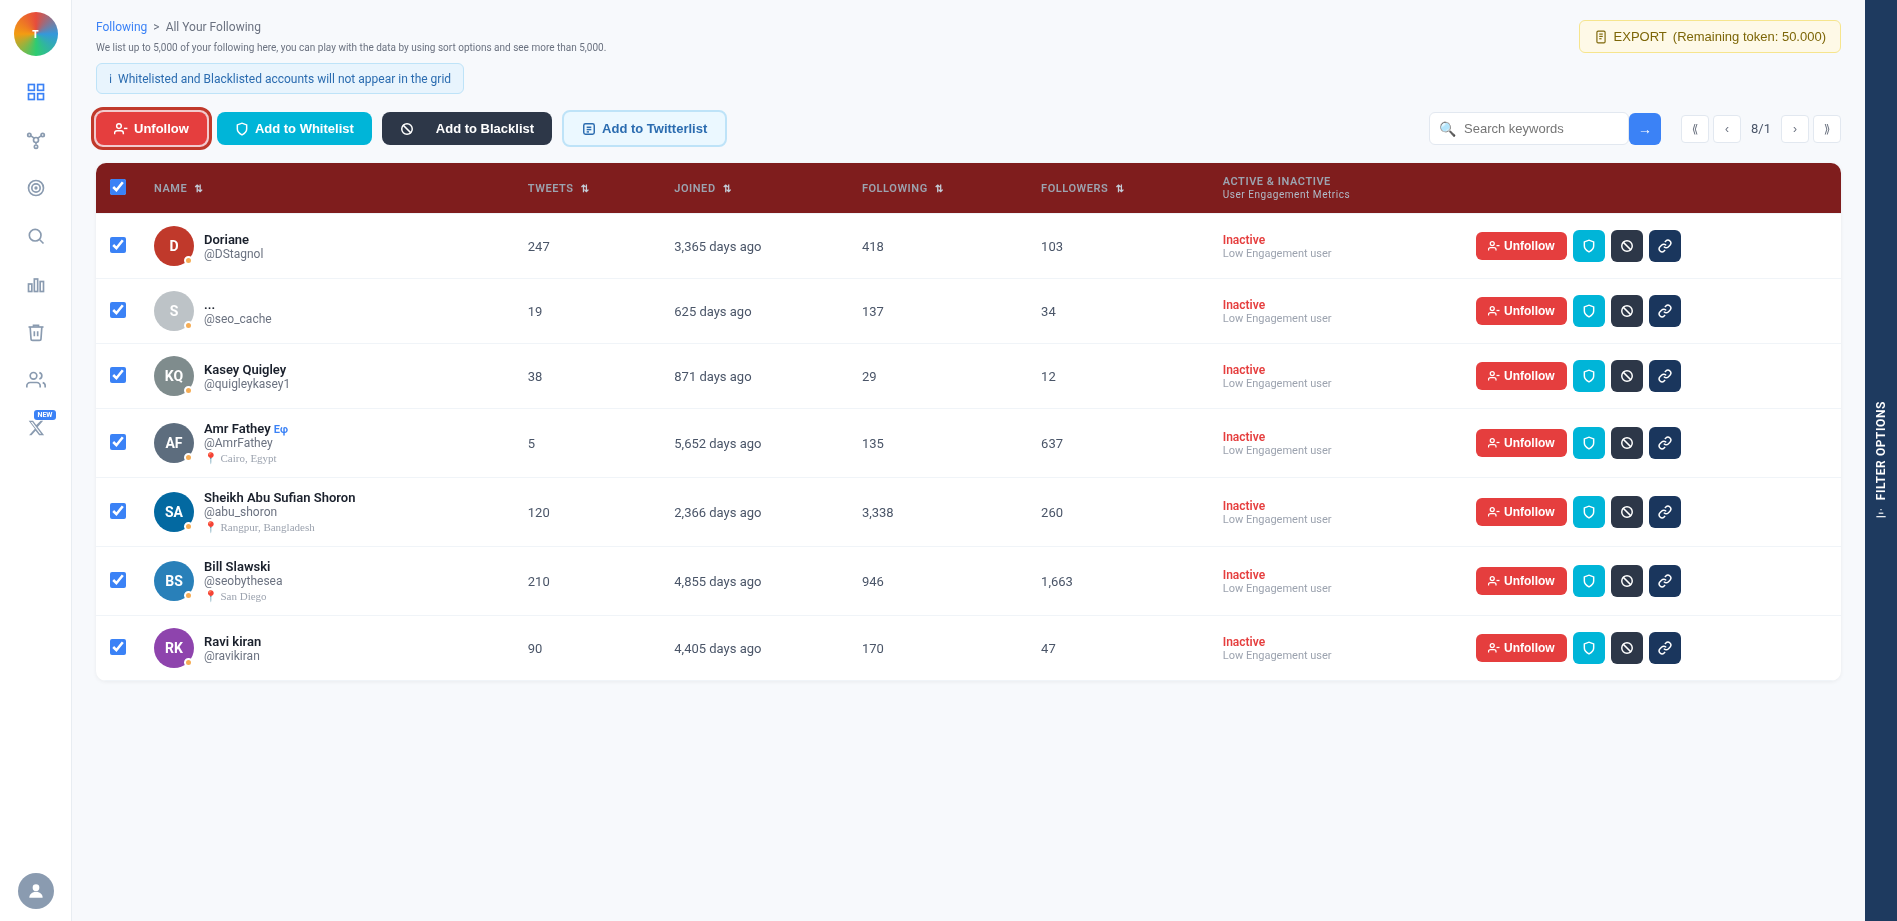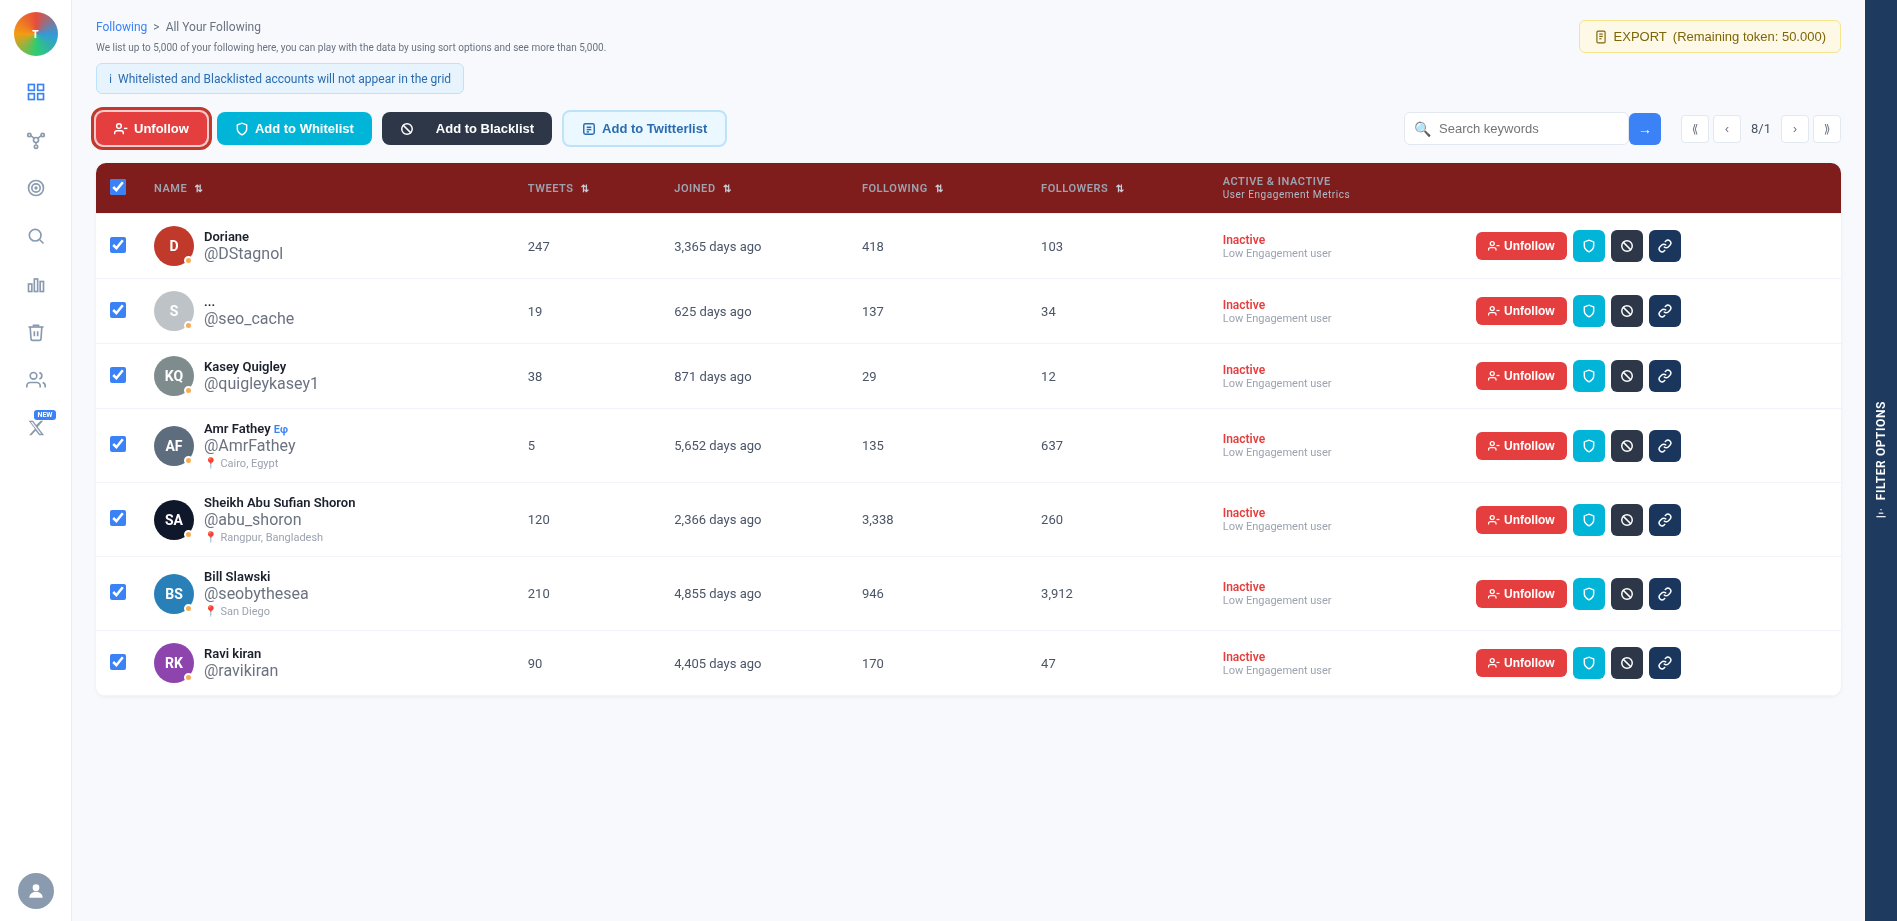--- a/index.html
+++ b/index.html
@@ -194,21 +194,21 @@
       position: relative;
       display: flex; align-items: center;
     }
     .search-input-wrap input {
       border: 1px solid #e2e8f0;
       border-radius: 6px;
       padding: 8px 12px 8px 34px;
       font-size: 13px;
       color: #4a5568;
       background: white;
-      width: 225px;
+      width: 200px;
       outline: none;
     }
     .search-icon-wrap {
       position: absolute; left: 10px;
       color: #a0aec0; font-size: 14px;
     }
     .search-go-btn {
       background: #3b82f6;
       color: white;
       border: none;
@@ -283,22 +283,22 @@
       overflow: hidden;
     }
     .online-dot {
       position: absolute; bottom: 1px; right: 1px;
       width: 9px; height: 9px;
       border-radius: 50%;
       background: #f6ad55;
       border: 2px solid white;
     }
     .user-name { font-weight: 600; color: #1a202c; font-size: 13px; }
-    .user-handle { font-size: 16px; color: #6b7280; }
-    .user-location { font-size: 11px; color: #9ca3af; display: flex; align-items: center; gap: 3px; margin-top: 2px; }
+    .user-handle { font-size: 12px; color: #6b7280; }
+    .user-location { font-size: 11px; color: #9ca3af; display: flex; align-items: center; gap: 3px; margin-top: 2px; font-family: Liberation Serif, serif; }
     .inactive-badge { color: #e53e3e; font-weight: 600; font-size: 12px; }
     .engagement-label { font-size: 11px; color: #9ca3af; }
 
     
     .row-actions { display: flex; align-items: center; gap: 6px; }
     .row-btn-unfollow {
       background: #e53e3e; color: white;
       border: none; border-radius: 6px;
       padding: 7px 12px; font-size: 12px; font-weight: 600;
       cursor: pointer; display: flex; align-items: center; gap: 4px;
@@ -756,21 +756,21 @@
       </div>
     </td>
   </tr>
             <tr>
     <td class="cb-col">
       <input type="checkbox" checked="" style="">
     </td>
     <td>
       <div class="user-cell">
         <div class="avatar-wrap">
-          <div class="user-avatar" style="background:#0f172a">
+          <div class="user-avatar" style="background:#0369a1">
             SA
           </div>
           <div class="online-dot"></div>
         </div>
         <div>
           <div class="user-name">Sheikh Abu Sufian Shoron</div>
           <div class="user-handle">@abu_shoron</div>
           <div class="user-location">📍 Rangpur, Bangladesh</div>
         </div>
       </div>
@@ -828,21 +828,21 @@
         <div>
           <div class="user-name">Bill Slawski</div>
           <div class="user-handle">@seobythesea</div>
           <div class="user-location">📍 San Diego</div>
         </div>
       </div>
     </td>
     <td>210</td>
     <td>4,855 days ago</td>
     <td>946</td>
-    <td>3,912</td>
+    <td>1,663</td>
     <td>
       <div class="inactive-badge">Inactive</div>
       <div class="engagement-label">Low Engagement user</div>
     </td>
     <td>
       <div class="row-actions">
         <button class="row-btn-unfollow">
           <svg width="12" height="12" viewBox="0 0 24 24" fill="none" stroke="white" stroke-width="2.5">
                       <path d="M16 21v-2a4 4 0 00-4-4H5a4 4 0 00-4 4v2"></path>
                       <circle cx="8.5" cy="7" r="4"></circle>

